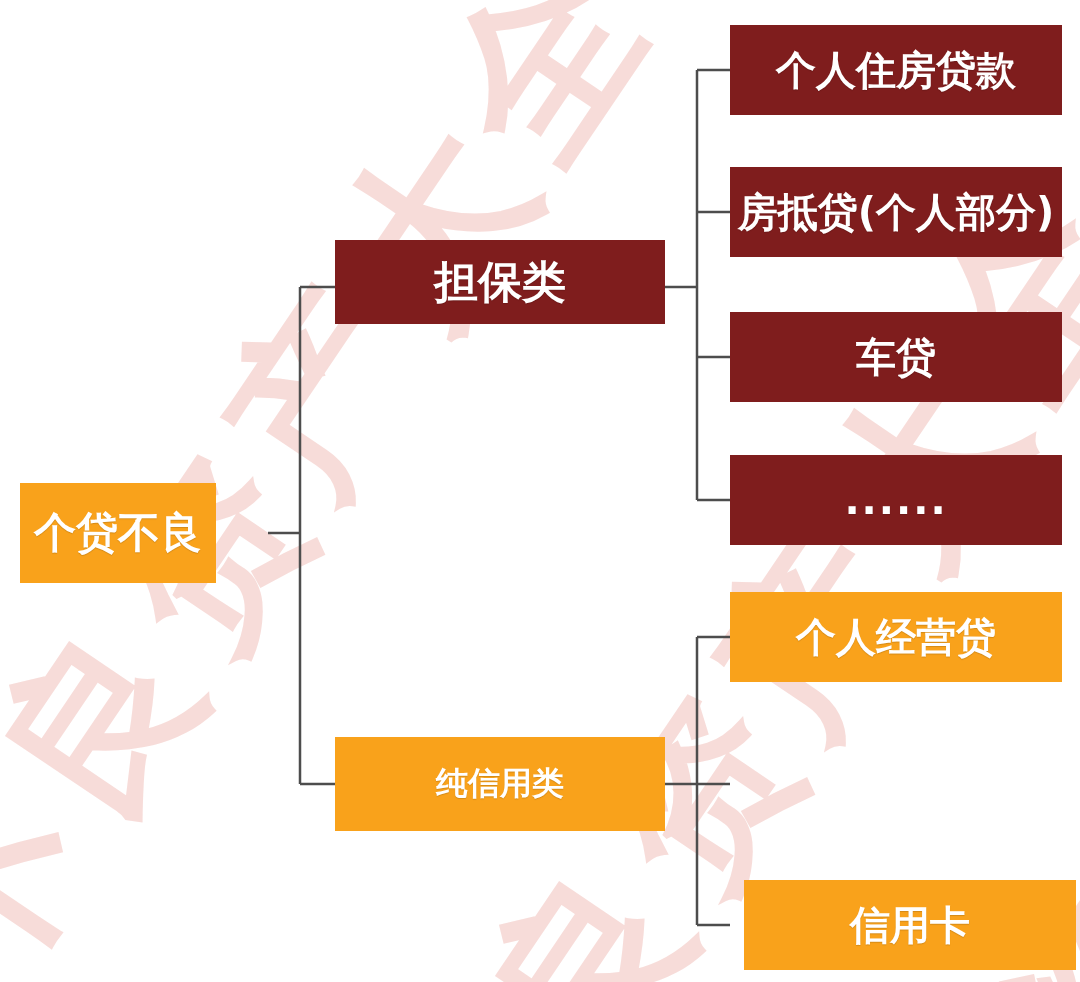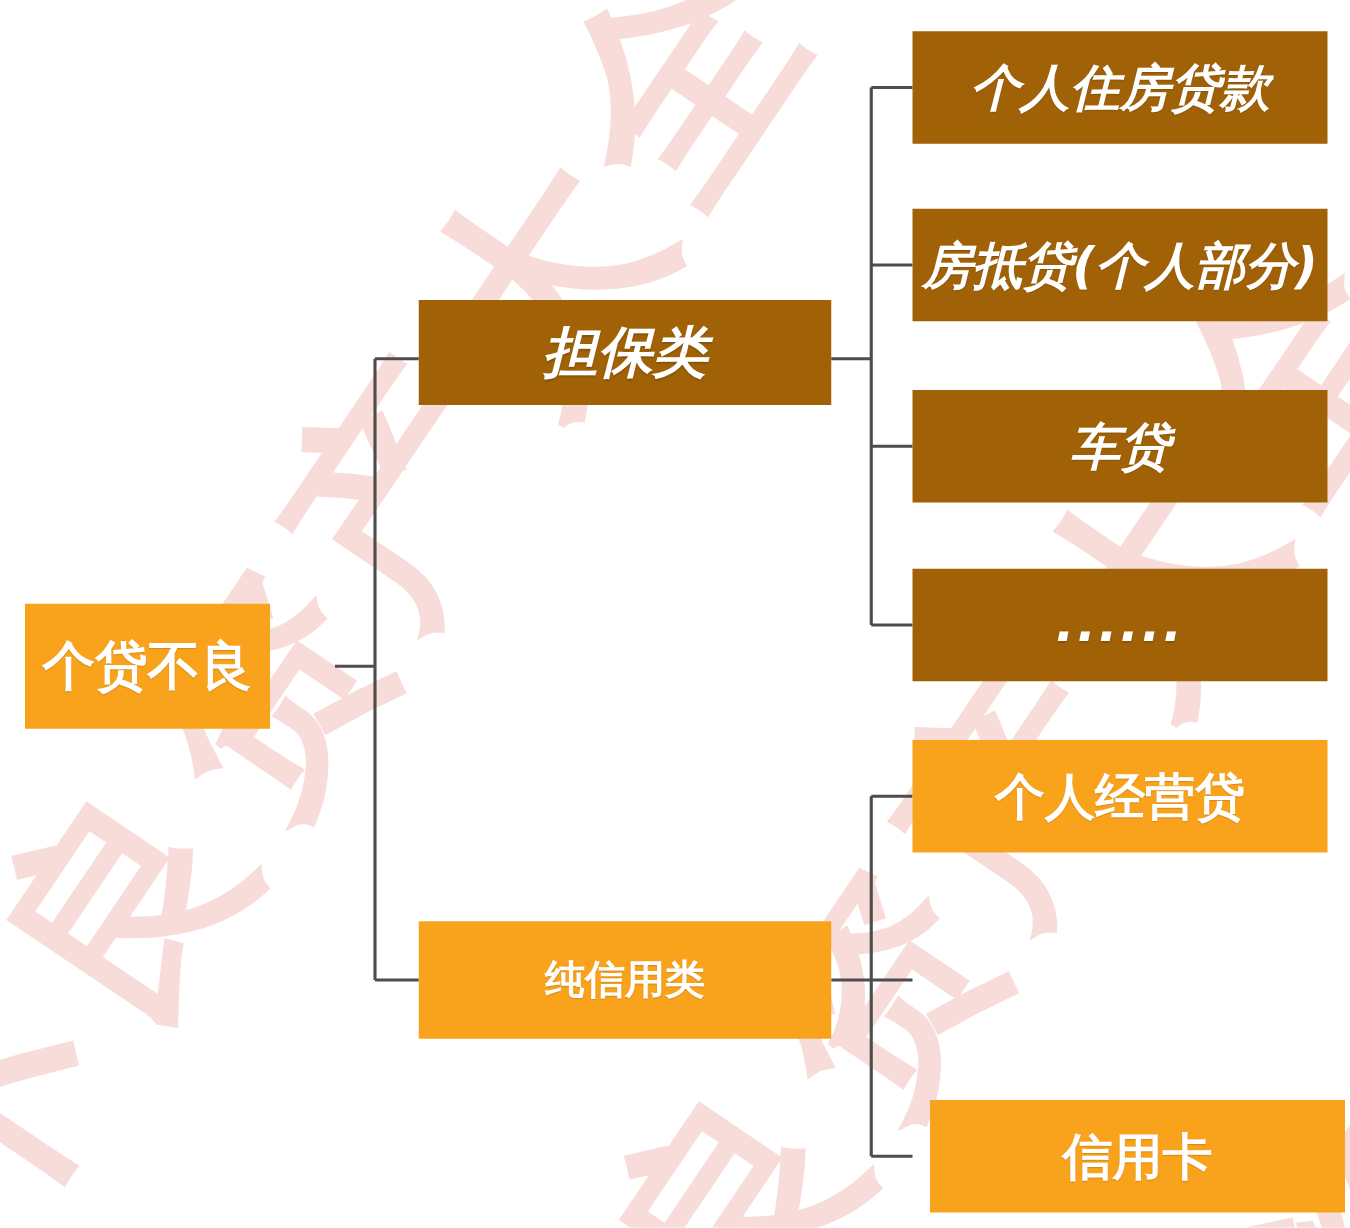--- a/index.html
+++ b/index.html
@@ -42,21 +42,21 @@
     position: absolute;
     display: flex;
     align-items: center;
     justify-content: center;
     color: #ffffff;
     font-weight: 700;
     white-space: nowrap;
     z-index: 3;
     text-shadow: 0 1px 1px rgba(0,0,0,0.15);
   }
-  .blue   { background: #a16207; font-style: italic; }
+  .blue   { background: #7f1d1d; }
   .orange { background: #F9A21B; }
 
   .node.root      { left: 20px;  top: 483px; width: 196px; height: 100px; font-size: 42px; }
   .node.branch-a  { left: 335px; top: 240px; width: 330px; height: 84px;  font-size: 44px; }
   .node.branch-b  { left: 335px; top: 737px; width: 330px; height: 94px;  font-size: 32px; }
 
   .node.leaf { left: 730px; width: 332px; height: 90px; font-size: 40px; overflow: visible; }
   .leaf-0 { top: 25px;  }
   .leaf-1 { top: 167px; font-size: 37px; }
   .leaf-2 { top: 312px; }

